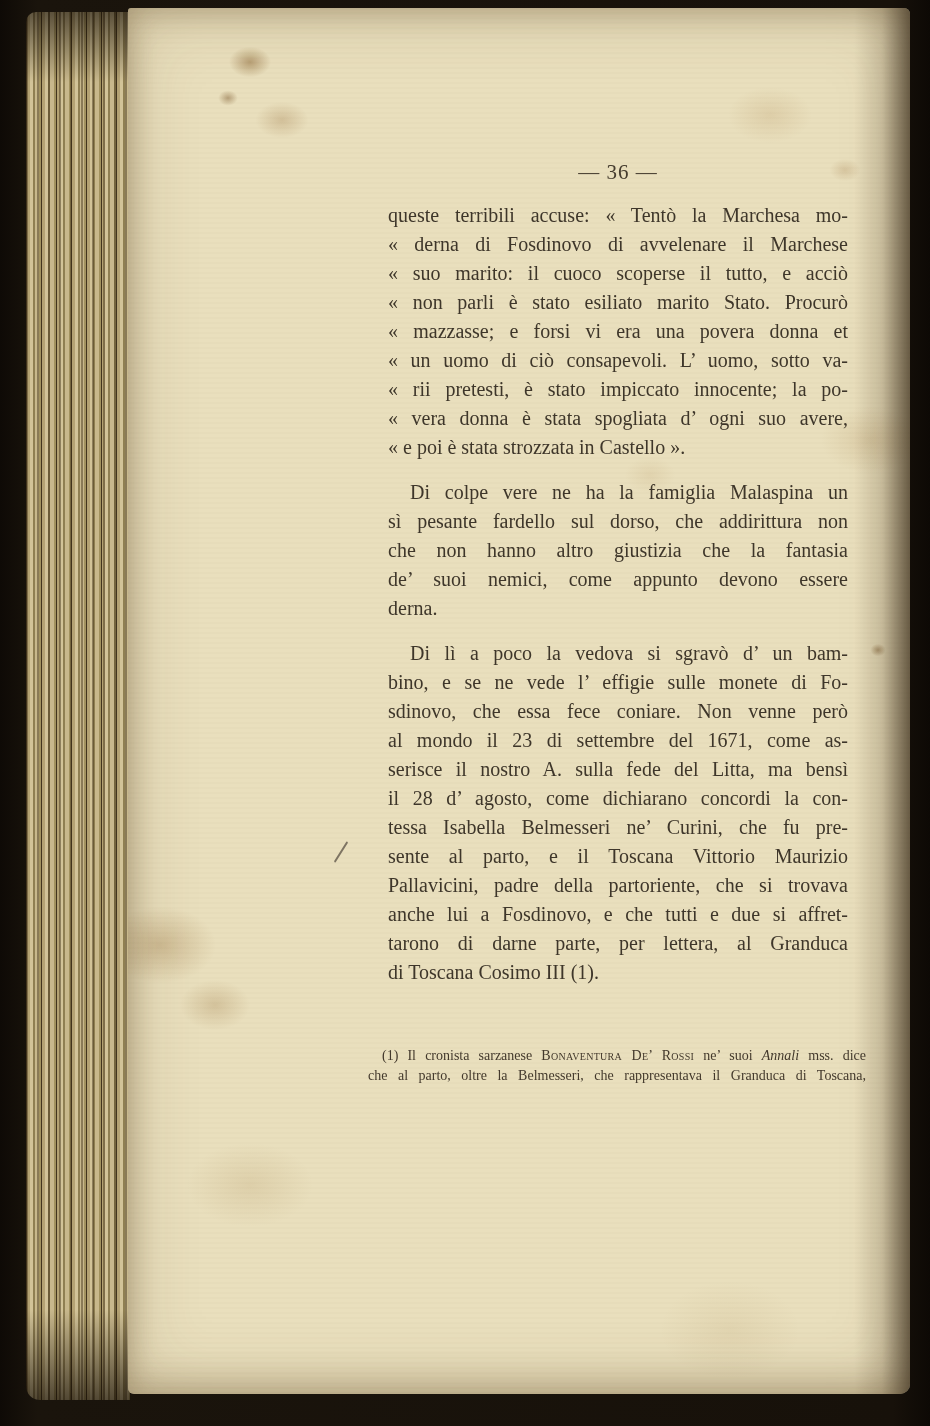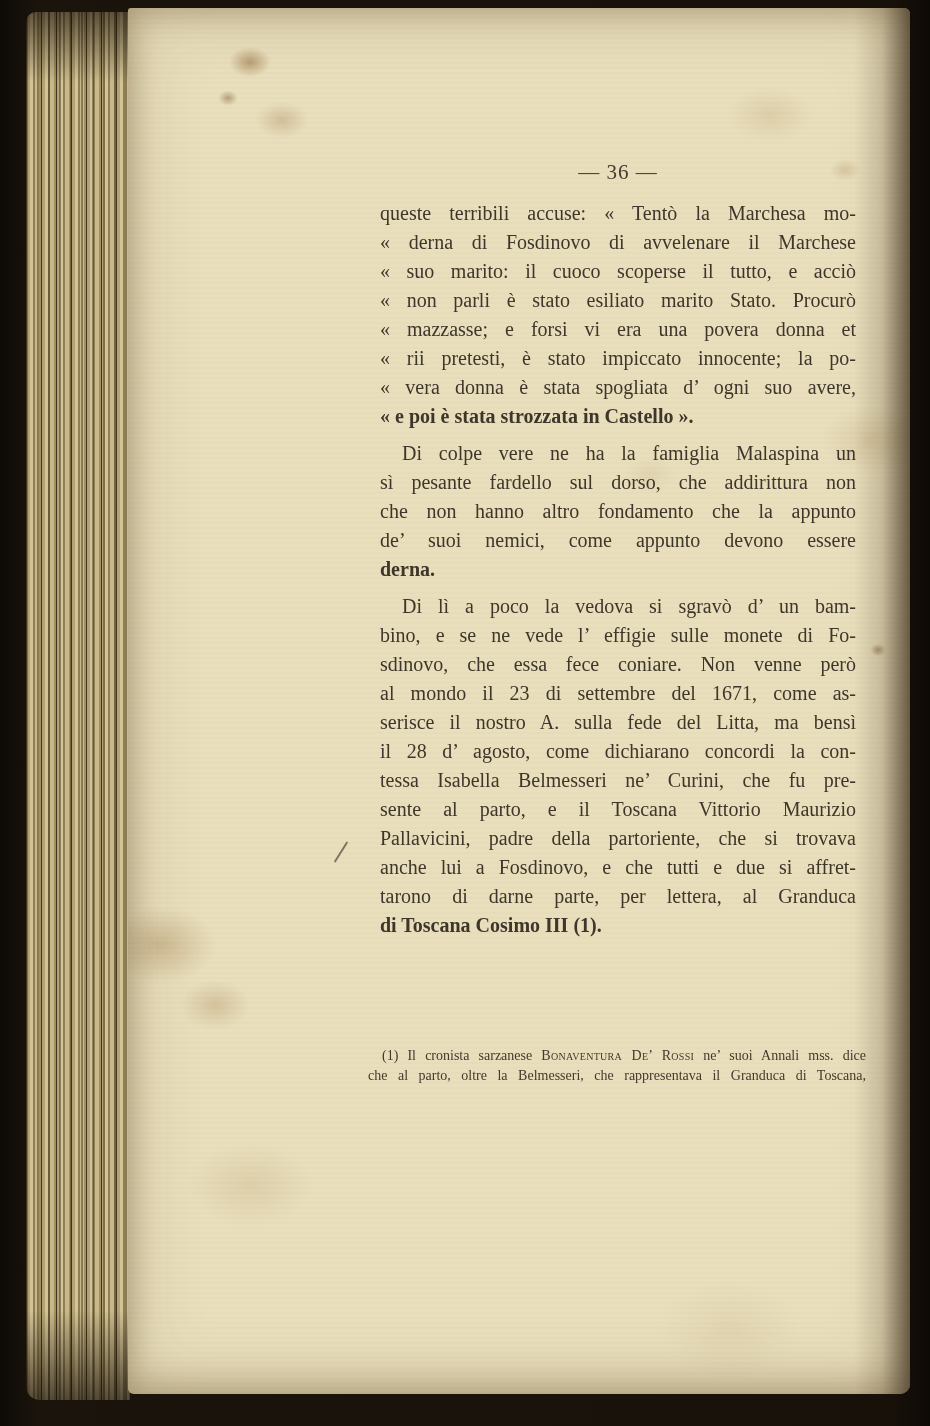--- a/index.html
+++ b/index.html
@@ -73,29 +73,29 @@
     width: 492px;
     color: #3e362a;
   }
   .page-number {
     text-align: center;
     font-size: 21px;
     letter-spacing: 1px;
     margin-bottom: 14px;
     color: #463d2f;
   }
-  .para { margin: 8px; }
+  .para { margin: 16px; }
   .line {
     font-size: 20px;
     line-height: 29px;
     text-align: justify;
     text-align-last: justify;
     white-space: normal;
   }
-  .line.last   { text-align-last: left; font-weight: bold; }
+  .line.last   { text-align-last: left; }
   .line.indent { text-indent: 22px; }
   .margin-mark {
     position: absolute;
     left: 212px;
     top: 832px;
     width: 2px;
     height: 24px;
     background: #5a5044;
     transform: rotate(32deg);
     opacity: .75;
@@ -109,21 +109,21 @@
     color: #43392c;
   }
   .fn-line {
     font-size: 14px;
     line-height: 20px;
     text-align: justify;
     text-align-last: justify;
   }
   .fn-line.first { text-indent: 14px; }
   .sc { font-variant: small-caps; letter-spacing: .3px; }
-  .it { }
+  .it { font-style: italic; }
 </style>
 </head>
 <body>
 
 <div class="scene">
 
   <div class="page-edges"></div>
 
   <div class="page">
 
@@ -134,29 +134,30 @@
     <div class="text-block">
 
       <div class="page-number">— 36 —</div>
 
       <div class="para">
         <div class="line">queste terribili accuse: « Tentò la Marchesa mo-</div>
         <div class="line">« derna di Fosdinovo di avvelenare il Marchese</div>
         <div class="line">« suo marito: il cuoco scoperse il tutto, e acciò</div>
         <div class="line">« non parli è stato esiliato marito Stato. Procurò</div>
         <div class="line">« mazzasse; e forsi vi era una povera donna et</div>
+        <div class="line">« un uomo di ciò consapevoli. L’ uomo, sotto va-</div>
         <div class="line">« rii pretesti, è stato impiccato innocente; la po-</div>
         <div class="line">« vera donna è stata spogliata d’ ogni suo avere,</div>
         <div class="line last">« e poi è stata strozzata in Castello ».</div>
       </div>
 
       <div class="para">
         <div class="line indent">Di colpe vere ne ha la famiglia Malaspina un</div>
         <div class="line">sì pesante fardello sul dorso, che addirittura non</div>
-        <div class="line">che non hanno altro fondamento che la appunto</div>
+        <div class="line">che non hanno altro giustizia che la fantasia</div>
         <div class="line">de’ suoi nemici, come appunto devono essere</div>
         <div class="line last">derna.</div>
       </div>
 
       <div class="para">
         <div class="line indent">Di lì a poco la vedova si sgravò d’ un bam-</div>
         <div class="line">bino, e se ne vede l’ effigie sulle monete di Fo-</div>
         <div class="line">sdinovo, che essa fece coniare. Non venne però</div>
         <div class="line">al mondo il 23 di settembre del 1671, come as-</div>
         <div class="line">serisce il nostro A. sulla fede del Litta, ma bensì</div>

